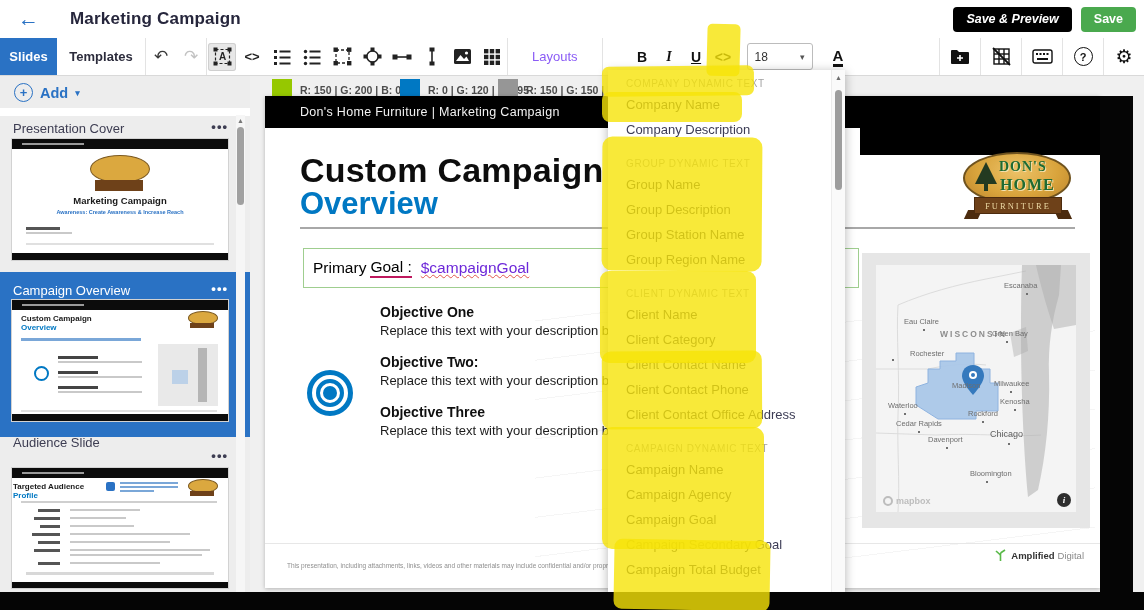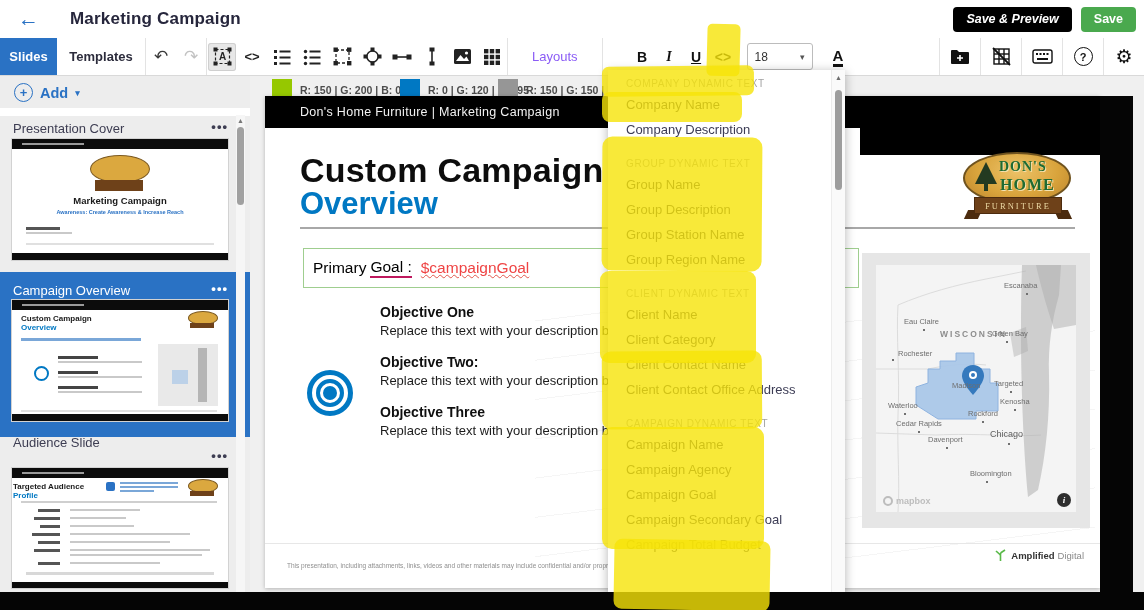--- a/index.html
+++ b/index.html
@@ -91,21 +91,21 @@
              letter-spacing:.3px;}
   .sl-topbar2{position:absolute;left:595px;top:32px;width:240px;height:27px;background:#000;}
   .sl-title{position:absolute;left:35px;top:56px;line-height:1.06;}
   .sl-title .t1{font-size:34px;font-weight:800;color:#0d0d0d;letter-spacing:.2px;}
   .sl-title .t2{font-size:31px;font-weight:800;color:#0078c3;}
   .sl-rule{position:absolute;left:35px;top:131px;width:775px;height:2px;background:#a8a8a8;}
   .goal-box{position:absolute;left:38px;top:152px;width:556px;height:40px;border:1px solid #9fce8f;
             background:#fff;display:flex;align-items:center;padding-left:9px;box-sizing:border-box;
             font-size:15.5px;color:#000;}
   .goal-label{border-bottom:2px solid #be185d;margin:0 3px 0 4px;}
-  .goal-val{color:#ef4444;margin-left:6px;text-decoration:underline wavy #e2574c 1px;}
+  .goal-val{color:#6d28d9;margin-left:6px;text-decoration:underline wavy #e2574c 1px;}
   .bullseye{position:absolute;left:42px;top:274px;width:46px;height:46px;border:5px solid #0078c3;
             border-radius:50%;box-sizing:border-box;}
   .bullseye .m{position:absolute;left:4px;top:4px;width:28px;height:28px;border:4px solid #0078c3;
                border-radius:50%;box-sizing:border-box;}
   .bullseye .c{position:absolute;left:11px;top:11px;width:14px;height:14px;background:#0078c3;
                border-radius:50%;}
   .objs{position:absolute;left:115px;top:208px;width:494px;}
   .obj{margin-bottom:16px;}
   .obj .ot{font-size:14px;font-weight:bold;color:#0f0f0f;}
   .obj .od{font-size:13px;color:#1c1c1c;margin-top:3px;}
@@ -527,23 +527,23 @@
             <rect x="106" y="156" width="2" height="2"></rect>
               <rect x="70" y="182" width="2" height="2"></rect>
             <rect x="132" y="178" width="2" height="2"></rect>
               <rect x="110" y="216" width="2" height="2"></rect>
           </g>
         </svg>
         <div class="city" style="left:128px;top:16px;">Escanaba</div>
         <div class="city" style="left:28px;top:52px;">Eau Claire</div>
         <div class="state" style="left:64px;top:64px;">WISCONSIN</div>
         <div class="city" style="left:116px;top:64px;">Green Bay</div>
-        <div class="city" style="left:2px;top:84px;padding-left:20px;">Rochester</div>
+        <div class="city" style="left:14px;top:84px;padding-left:20px;">Rochester</div>
         <div class="city" style="left:76px;top:116px;">Madison</div>
-        <div class="city" style="left:118px;top:114px;">Targeted</div>
+        <div class="city" style="left:118px;top:114px;">Milwaukee</div>
         <div class="city" style="left:124px;top:132px;">Kenosha</div>
         <div class="city" style="left:12px;top:136px;">Waterloo</div>
         <div class="city" style="left:20px;top:154px;">Cedar Rapids</div>
         <div class="city" style="left:92px;top:144px;">Rockford</div>
         <div class="city" style="left:52px;top:170px;">Davenport</div>
         <div class="city big" style="left:114px;top:164px;">Chicago</div>
         <div class="city" style="left:94px;top:204px;">Bloomington</div>
         <div class="mapbox-logo">
           <span class="mo"></span>
           <span>mapbox</span>
@@ -575,20 +575,21 @@
     <div class="dd-i">Company Description</div>
     <div class="dd-h">GROUP DYNAMIC TEXT</div>
     <div class="dd-i">Group Name</div>
     <div class="dd-i">Group Description</div>
     <div class="dd-i">Group Station Name</div>
     <div class="dd-i">Group Region Name</div>
     <div class="dd-h">CLIENT DYNAMIC TEXT</div>
     <div class="dd-i">Client Name</div>
     <div class="dd-i">Client Category</div>
     <div class="dd-i">Client Contact Name</div>
+    <div class="dd-i">Client Contact Phone</div>
     <div class="dd-i">Client Contact Office Address</div>
     <div class="dd-h">CAMPAIGN DYNAMIC TEXT</div>
     <div class="dd-i">Campaign Name</div>
     <div class="dd-i">Campaign Agency</div>
     <div class="dd-i">Campaign Goal</div>
     <div class="dd-i">Campaign Secondary Goal</div>
     <div class="dd-i">Campaign Total Budget</div>
     <div class="dd-scroll">
       <div class="dd-up">▲</div>
       <div class="dd-thumb"></div>

